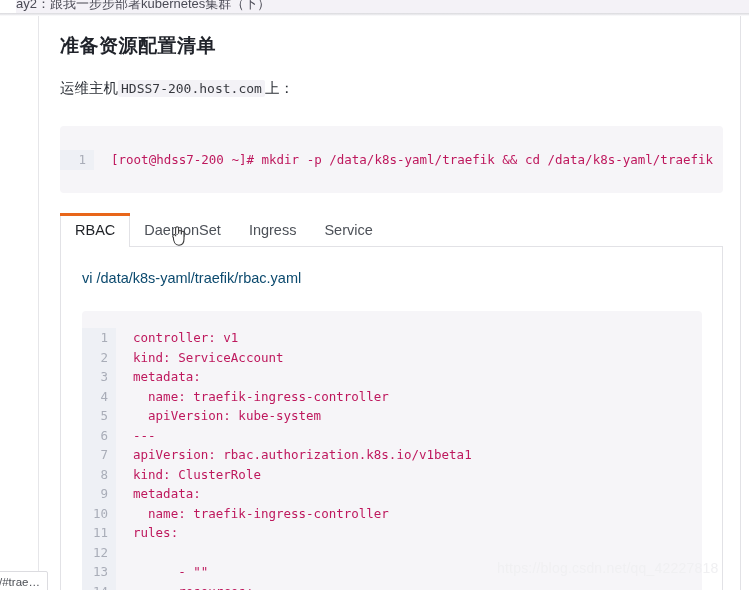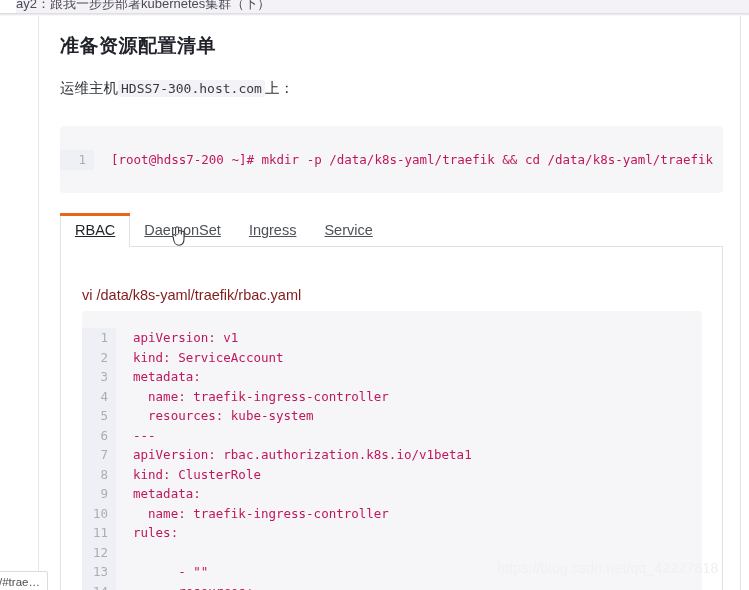--- a/index.html
+++ b/index.html
@@ -155,21 +155,20 @@
   .tab {
     position: relative;
     display: flex;
     align-items: center;
     padding: 0 14px;
     font-size: 14.5px;
     color: #4d5158;
     background: transparent;
     cursor: pointer;
     white-space: nowrap;
-    text-decoration: underline;
   }
   .tab.active {
     color: #1f2227;
     background: #ffffff;
     border-left: 1px solid #e2e2e6;
     border-right: 1px solid #e2e2e6;
   }
   .tab.active::before {
     content: "";
     position: absolute;
@@ -190,23 +189,23 @@
     position: relative;
     border: 1px solid #e2e2e6;
     background: #ffffff;
     height: 345px;
     box-sizing: border-box;
     overflow: hidden;
     margin-top: -1px;
   }
   .panel-cmd {
     position: absolute;
-    left: 21px; top: 40px;
+    left: 21px; top: 23px;
     font-size: 14.5px;
-    color: #7f1d1d;
+    color: #0c4a6e;
     white-space: nowrap;
   }
   .cb-yaml {
     position: absolute;
     left: 21px; top: 64px;
     width: 620px;
     height: 281px;
     background: #f6f5f8;
     border-radius: 4px 4px 0 0;
   }
@@ -263,21 +262,21 @@
   <div class="left-divider"></div>
 
   <div class="right-divider"></div>
   <div class="right-rail"></div>
 
   <div class="article">
 
     <div class="h-title">准备资源配置清单</div>
 
     <div class="para">
-      <span>运维主机</span><span class="inline-code">HDSS7-300.host.com</span><span>上：</span>
+      <span>运维主机</span><span class="inline-code">HDSS7-200.host.com</span><span>上：</span>
     </div>
 
     <div class="codeblock cb-shell">
       <div class="cb-inner" id="shell-lines">
           <div class="cb-row">
             <div class="cb-gutter">1</div>
             <div class="cb-code">[root@hdss7-200 ~]# mkdir -p /data/k8s-yaml/traefik &amp;&amp; cd /data/k8s-yaml/traefik</div>
           </div>
         </div>
     </div>
@@ -298,37 +297,37 @@
           </div>
         </div>
 
       <div class="tabpanel">
         <div class="panel-cmd">vi /data/k8s-yaml/traefik/rbac.yaml</div>
 
         <div class="codeblock cb-yaml">
           <div class="cb-inner" id="yaml-lines">
               <div class="cb-row">
                 <div class="cb-gutter">1</div>
-                <div class="cb-code">apiVersion: v1</div>
+                <div class="cb-code">controller: v1</div>
               </div>
               <div class="cb-row">
                 <div class="cb-gutter">2</div>
                 <div class="cb-code">kind: ServiceAccount</div>
               </div>
               <div class="cb-row">
                 <div class="cb-gutter">3</div>
                 <div class="cb-code">metadata:</div>
               </div>
               <div class="cb-row">
                 <div class="cb-gutter">4</div>
                 <div class="cb-code">  name: traefik-ingress-controller</div>
               </div>
               <div class="cb-row">
                 <div class="cb-gutter">5</div>
-                <div class="cb-code">  resources: kube-system</div>
+                <div class="cb-code">  apiVersion: kube-system</div>
               </div>
               <div class="cb-row">
                 <div class="cb-gutter">6</div>
                 <div class="cb-code">---</div>
               </div>
               <div class="cb-row">
                 <div class="cb-gutter">7</div>
                 <div class="cb-code">apiVersion: rbac.authorization.k8s.io/v1beta1</div>
               </div>
               <div class="cb-row">

